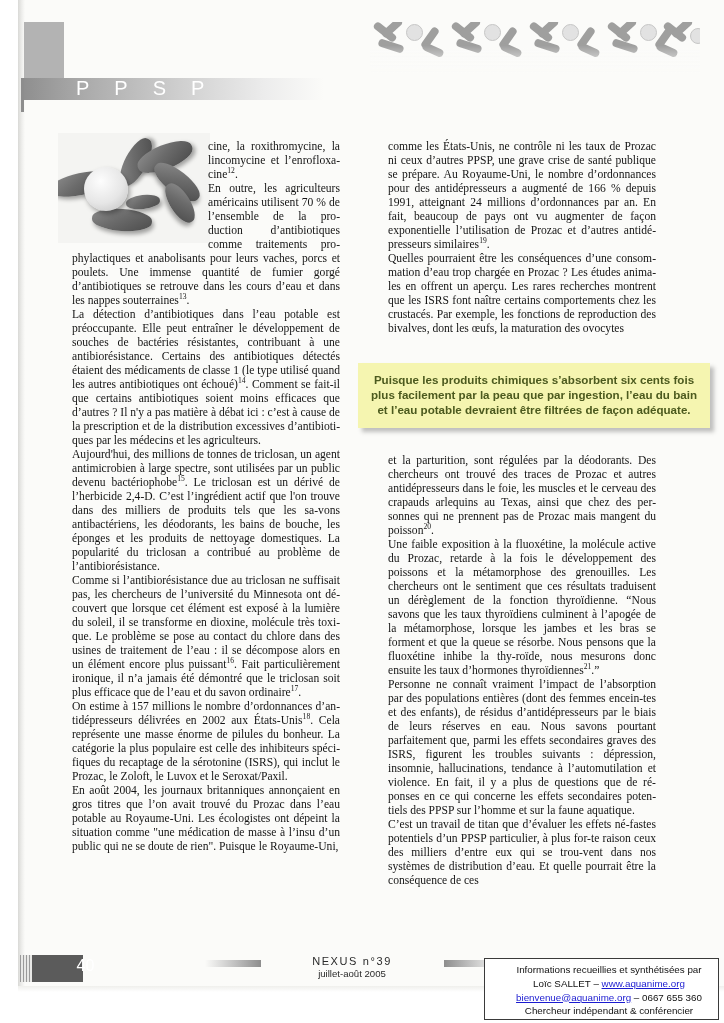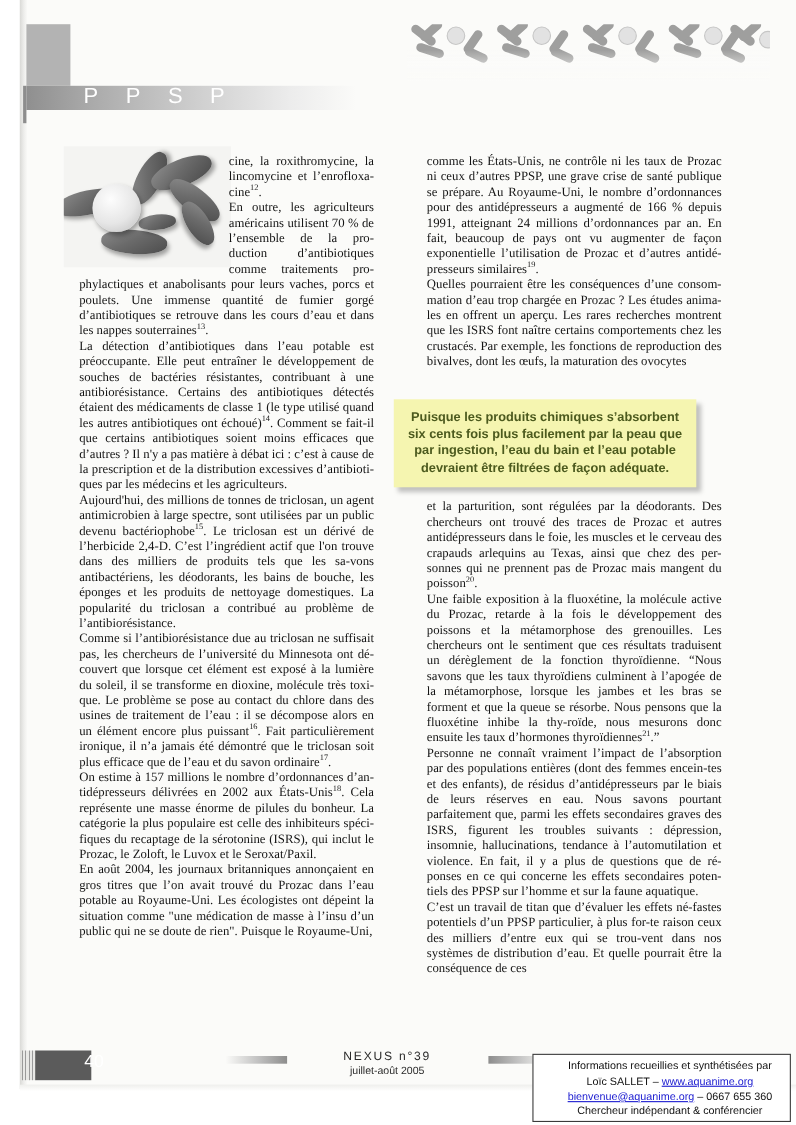--- a/index.html
+++ b/index.html
@@ -176,21 +176,21 @@
   }
 
   
   .quote-gap { height: 118px; }
 
   
   .pullquote {
     position: absolute;
     left: 358px;
     top: 363px;
-    width: 275px;
+    width: 352px;
     padding: 9px 10px 10px 10px;
     box-sizing: border-box;
     background: #f5f5b0;
     color: #4c5a1e;
     font-family: "Liberation Sans", sans-serif;
     font-weight: bold;
     font-size: 11.6px;
     line-height: 15.2px;
     text-align: center;
     box-shadow: 4px 4px 4px rgba(120,120,120,.45);

